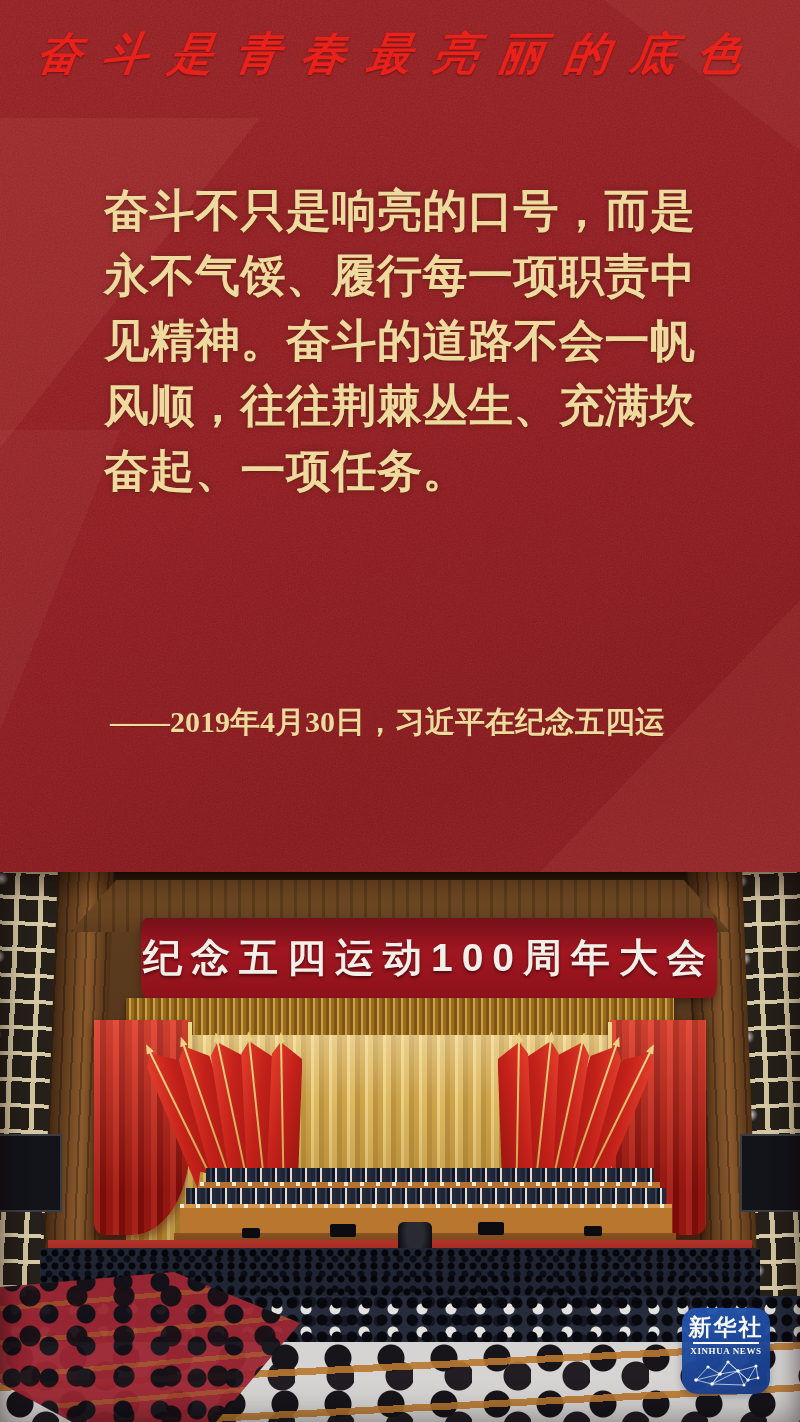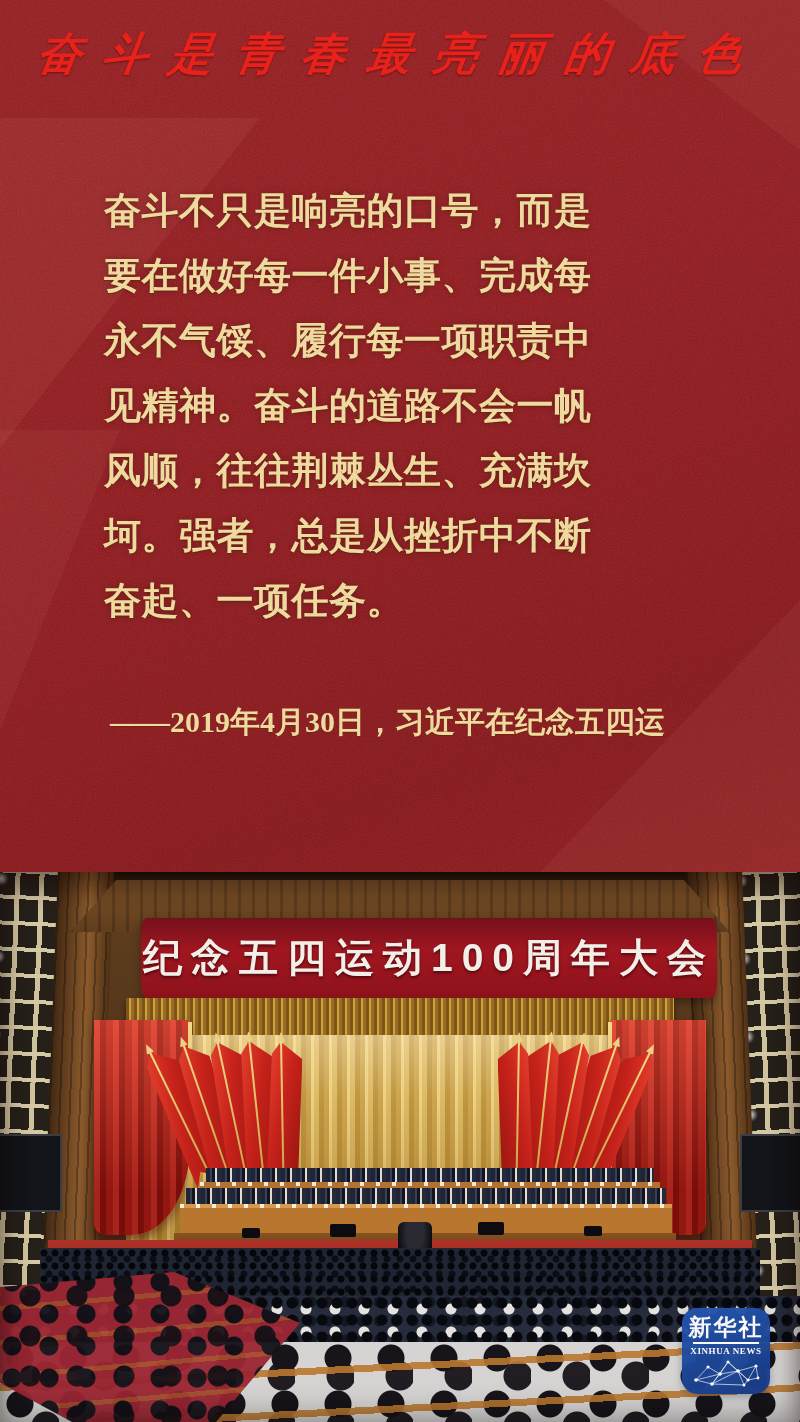--- a/index.html
+++ b/index.html
@@ -19,21 +19,21 @@
 
   
   .top-title{position:absolute;left:0;top:24px;width:800px;text-align:center;
     font-family:"Liberation Serif","DejaVu Serif",serif;font-weight:700;font-style:italic;
     font-size:45px;letter-spacing:21px;color:#e8211b;transform:skewX(-8deg);
     text-shadow:0 1px 2px rgba(60,0,0,0.5);white-space:nowrap;}
 
   
   .quote{position:absolute;left:104px;top:178px;width:600px;
     font-family:Liberation Sans, sans-serif;font-weight:700;
-    font-size:37px;line-height:65px;color:#eeda9f;letter-spacing:0.5px;
+    font-size:45px;line-height:65px;color:#eeda9f;letter-spacing:0.5px;
     text-shadow:0 1px 0 rgba(90,40,0,0.55),0 0 6px rgba(0,0,0,0.25);}
   .quote div{white-space:nowrap;}
   .attribution{position:absolute;left:110px;top:700px;width:600px;
     font-family:"Liberation Serif","DejaVu Serif",serif;font-weight:700;
     font-size:30px;line-height:43px;color:#eeda9f;
     text-shadow:0 1px 0 rgba(90,40,0,0.55);}
   .attribution .l2{margin-left:-8px;}
 
   
   .photo{position:absolute;left:0;top:872px;width:800px;height:550px;overflow:hidden;
@@ -193,25 +193,23 @@
   </svg>
   <div class="bg-shape shape-tl"></div>
   <div class="bg-shape shape-ml"></div>
   <div class="bg-shape shape-tr"></div>
   <div class="bg-shape shape-br"></div>
 
   <div class="top-title">奋斗是青春最亮丽的底色</div>
 
   <div class="quote">
     <div>奋斗不只是响亮的口号，而是</div>
-    <div>要在做好每一件小事、完成每</div>
     <div>永不气馁、履行每一项职责中</div>
     <div>见精神。奋斗的道路不会一帆</div>
     <div>风顺，往往荆棘丛生、充满坎</div>
-    <div>坷。强者，总是从挫折中不断</div>
     <div>奋起、一项任务。</div>
   </div>
 
   <div class="attribution">
     <div class="l1">——2019年4月30日，习近平在纪念五四运</div>
   </div>
 
   <div class="photo">
     <div class="ceiling"></div>
     <div class="grid-wall grid-left"></div>

